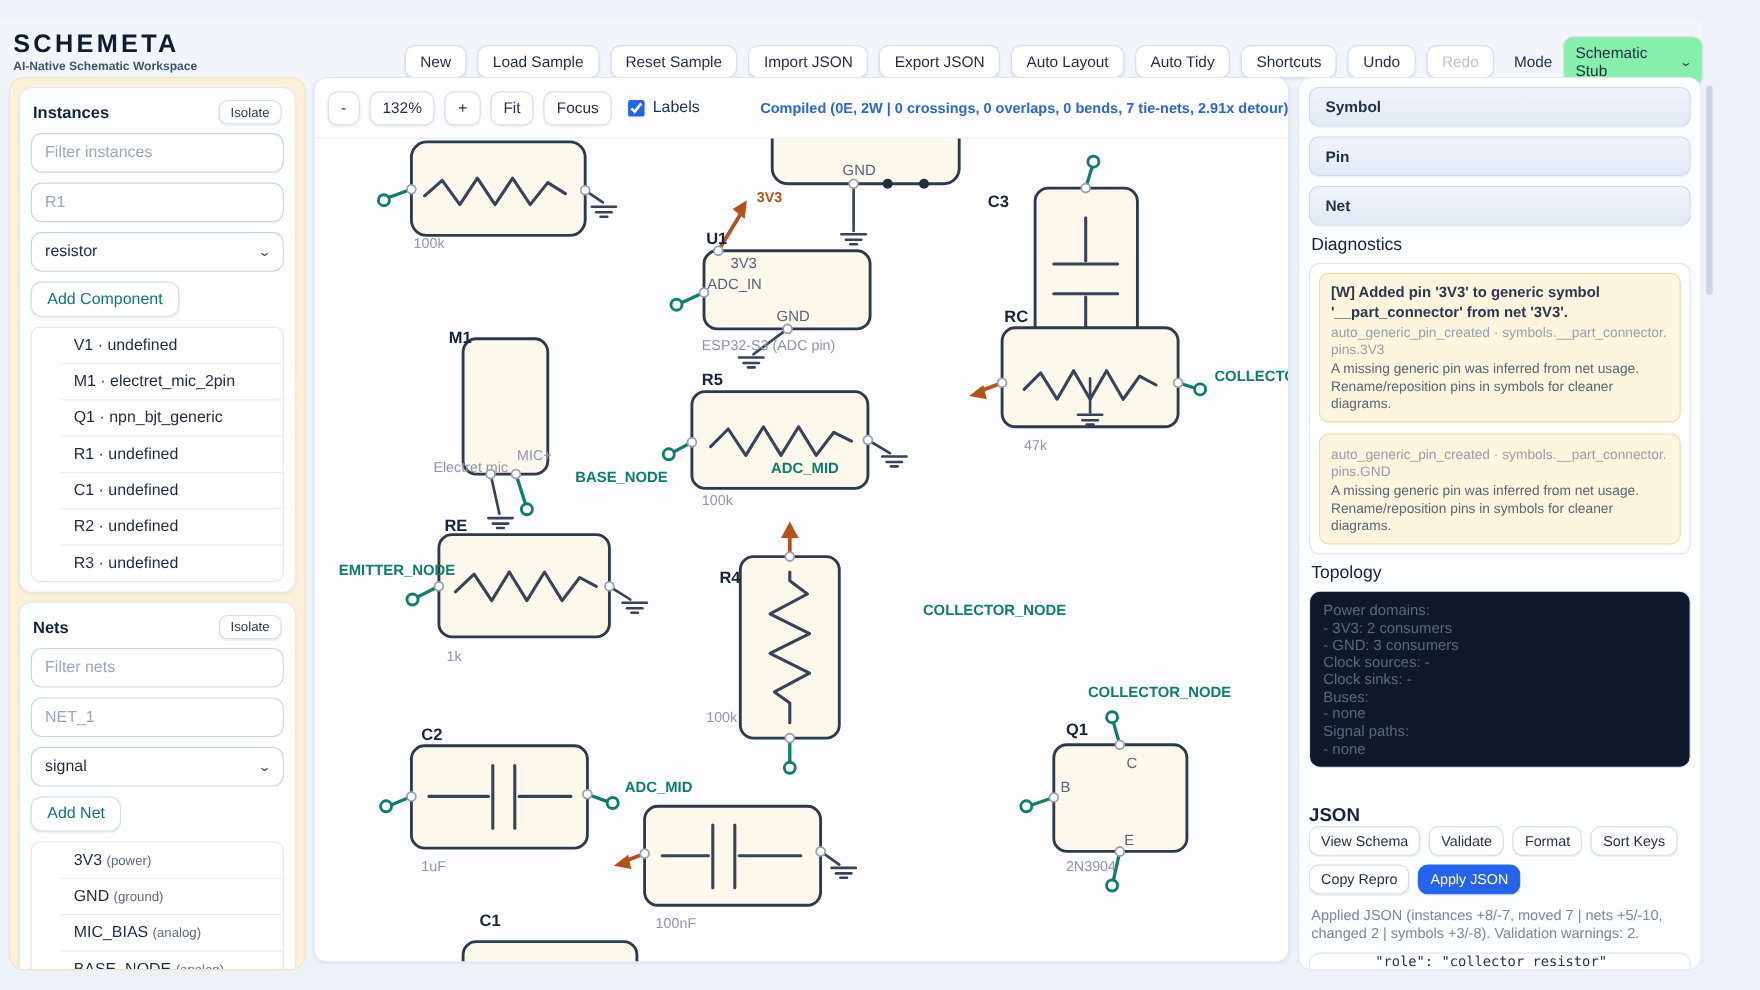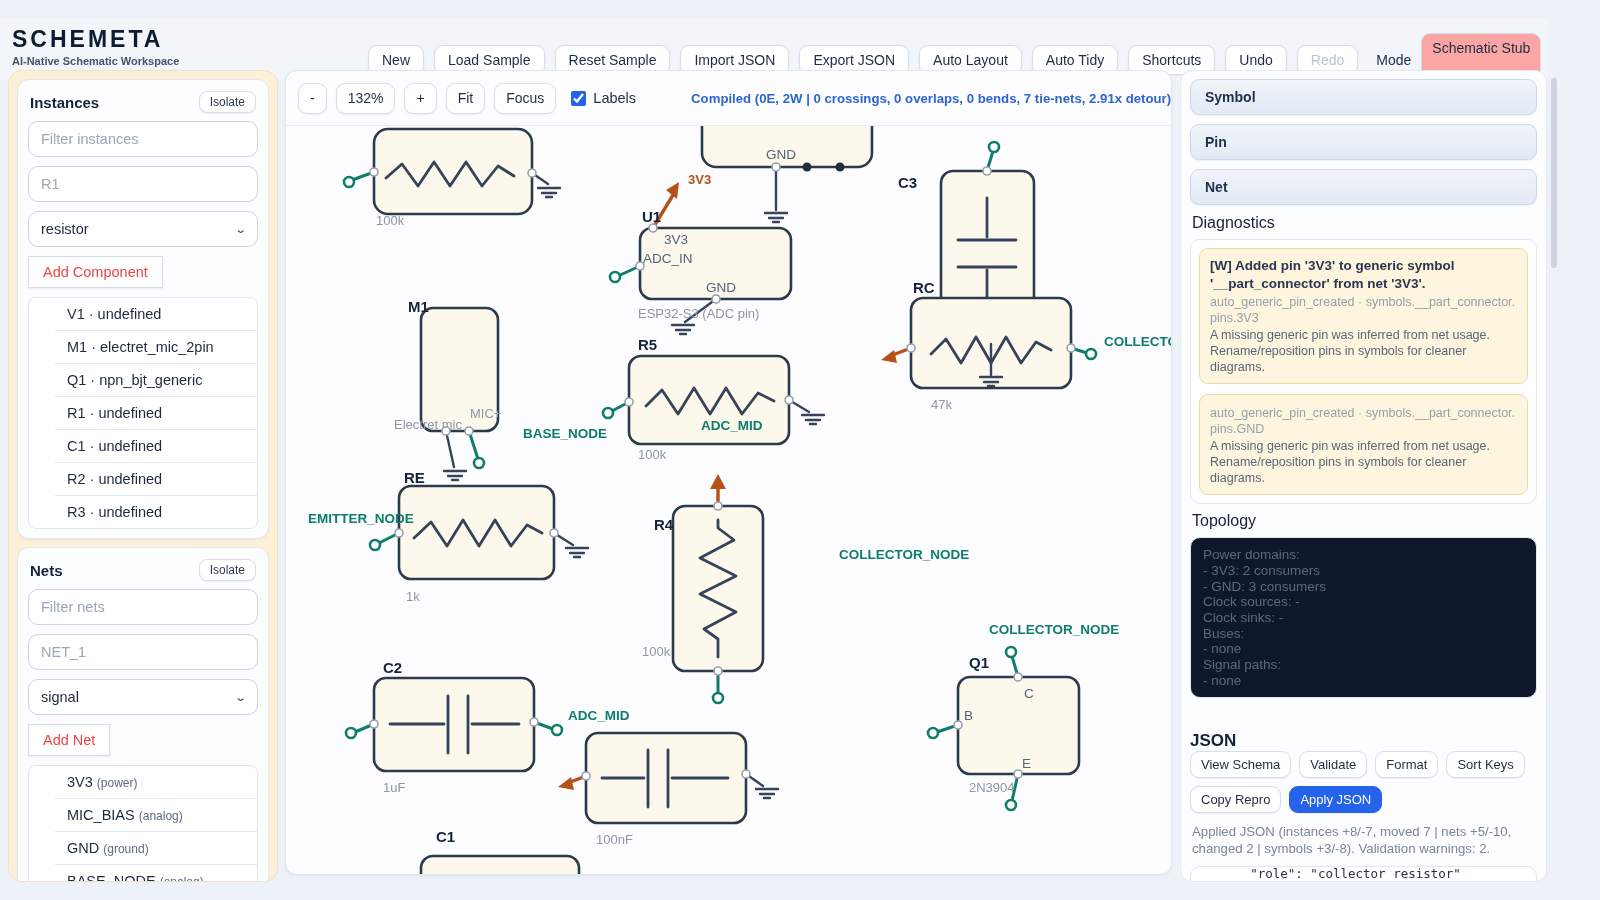--- a/index.html
+++ b/index.html
@@ -8,34 +8,34 @@
 
   
   .header { position:absolute; left:0; top:18px; width:1548px; height:62px; background:#f2f6fb; display:flex; align-items:center; }
   .logo-wrap { position:absolute; left:12px; top:8px; }
   .logo { font-size:23px; font-weight:800; letter-spacing:3px; color:#0e1b30; }
   .logo-sub { font-size:11px; font-weight:700; color:#45536c; margin-top:2px; }
   .header-tools { position:absolute; left:368px; top:15px; display:flex; gap:10px; align-items:center; }
   .btn { background:#ffffff; border:1px solid #d6dee9; border-radius:9px; padding:6px 13px; font-size:14px; color:#1f2c45; box-shadow:0 1px 2px rgba(20,45,90,.08); cursor:pointer; white-space:nowrap; font-family:inherit; }
   .btn.disabled { color:#b9c3d2; }
   .mode-label { font-size:14px; color:#1f2c45; margin-left:8px; }
-  .selectbox { background:#fca5a5; border:1px solid #d6dee9; border-radius:9px; padding:6px 10px; font-size:14px; color:#1f2c45; display:flex; align-items:center; gap:10px; box-shadow:0 1px 2px rgba(20,45,90,.08); cursor:pointer;flex-direction:column; }
+  .selectbox { background:#86efac; border:1px solid #d6dee9; border-radius:9px; padding:6px 10px; font-size:14px; color:#1f2c45; display:flex; align-items:center; gap:10px; box-shadow:0 1px 2px rgba(20,45,90,.08); cursor:pointer; }
   .chev { font-size:11px; color:#37465e; transform:scaleX(1.4); }
 
   
   .left-rail { position:absolute; left:8px; top:70px; width:270px; height:812px; background:#fcf0d8; border:1px solid #f0e2c4; border-radius:14px; padding:8px; overflow:hidden; }
   .panel { background:#fcfdff; border:1px solid #e2e8f2; border-radius:12px; padding:9px 10px; box-shadow:0 1px 2px rgba(20,45,90,.05); }
   .panel + .panel { margin-top:8px; }
   .panel-title-row { display:flex; align-items:center; justify-content:space-between; padding:2px 2px 8px 2px; }
   .panel-title { font-size:15px; font-weight:700; color:#15223a; }
   .mini-btn { background:#fff; border:1px solid #d6dee9; border-radius:8px; padding:3px 10px; font-size:12px; color:#2a3950; box-shadow:0 1px 1px rgba(20,45,90,.07); cursor:pointer; font-family:inherit; }
   .field { width:100%; background:#fff; border:1px solid #c9d4e4; border-radius:10px; padding:9px 12px; font-size:14.5px; color:#1c2a40; margin-bottom:9px; font-family:inherit; }
   .field::placeholder { color:#9aa7ba; }
   .selfield { width:100%; background:#fff; border:1px solid #c9d4e4; border-radius:10px; padding:9px 12px; font-size:14.5px; color:#1c2a40; margin-bottom:9px; display:flex; justify-content:space-between; align-items:center; cursor:pointer; }
-  .add-btn { background:#fff; border:1px solid #d6dee9; border-radius:0; padding:7px 14px; font-size:14.5px; color:#ef4444; box-shadow:0 1px 2px rgba(20,45,90,.08); margin-bottom:9px; cursor:pointer; font-family:inherit; }
+  .add-btn { background:#fff; border:1px solid #d6dee9; border-radius:10px; padding:7px 14px; font-size:14.5px; color:#0f766e; box-shadow:0 1px 2px rgba(20,45,90,.08); margin-bottom:9px; cursor:pointer; font-family:inherit; }
   .list { border:1px solid #dee6f0; border-radius:8px; overflow:hidden; background:#fff;padding-left:26px; }
   .list-row { padding:8px 12px; font-size:14.5px; color:#1c2a40; border-top:1px solid #e4eaf3; cursor:pointer; }
   .list-row:first-child { border-top:none; }
   .net-kind { font-size:12px; color:#5c6a80; }
 
   
   .canvas-card { position:absolute; left:285px; top:70px; width:887px; height:805px; background:#fdfdff; border:1px solid #e0e7f0; border-radius:12px; overflow:hidden; box-shadow:0 1px 3px rgba(20,45,90,.06); }
   .canvas-toolbar { height:55px; display:flex; align-items:center; gap:9px; padding:0 12px; border-bottom:1px solid #e9eef5; }
   .tb-btn { background:#fff; border:1px solid #d6dee9; border-radius:9px; height:31px; padding:0 11px; font-size:14px; color:#1f2c45; box-shadow:0 1px 2px rgba(20,45,90,.07); cursor:pointer; font-family:inherit; }
   .labels-wrap { display:flex; align-items:center; gap:7px; margin-left:6px; }
@@ -143,22 +143,22 @@
     </div>
     <input class="field" placeholder="Filter nets" style="">
     <input class="field" placeholder="NET_1" style="">
     <div class="selfield">
       <span>signal</span>
       <span class="chev">⌄</span>
     </div>
     <button class="add-btn">Add Net</button>
     <div class="list">
       <div class="list-row"><span>3V3</span> <span class="net-kind">(power)</span></div>
+      <div class="list-row"><span>GND</span> <span class="net-kind">(ground)</span></div>
       <div class="list-row"><span>MIC_BIAS</span> <span class="net-kind">(analog)</span></div>
-      <div class="list-row"><span>GND</span> <span class="net-kind">(ground)</span></div>
       <div class="list-row"><span>BASE_NODE</span> <span class="net-kind">(analog)</span></div>
     </div>
   </div>
 </div>
 
 <div class="canvas-card">
   <div class="canvas-toolbar">
     <button class="tb-btn">-</button>
     <button class="tb-btn">132%</button>
     <button class="tb-btn">+</button>

